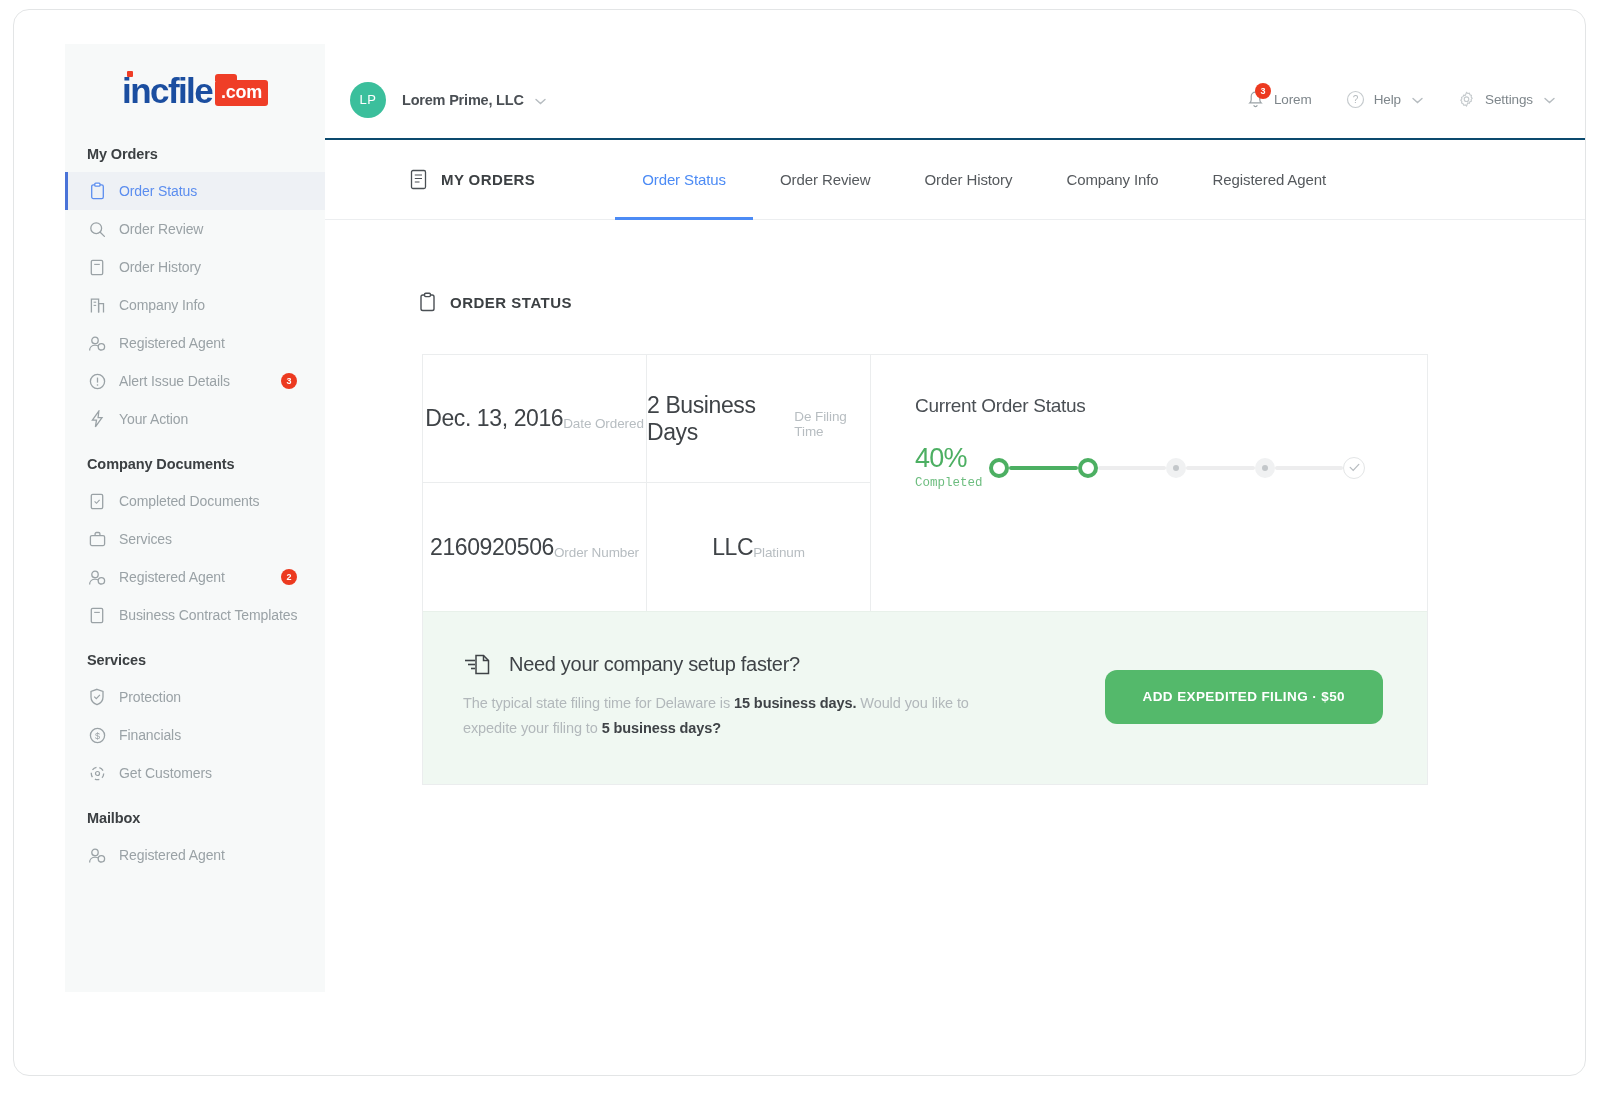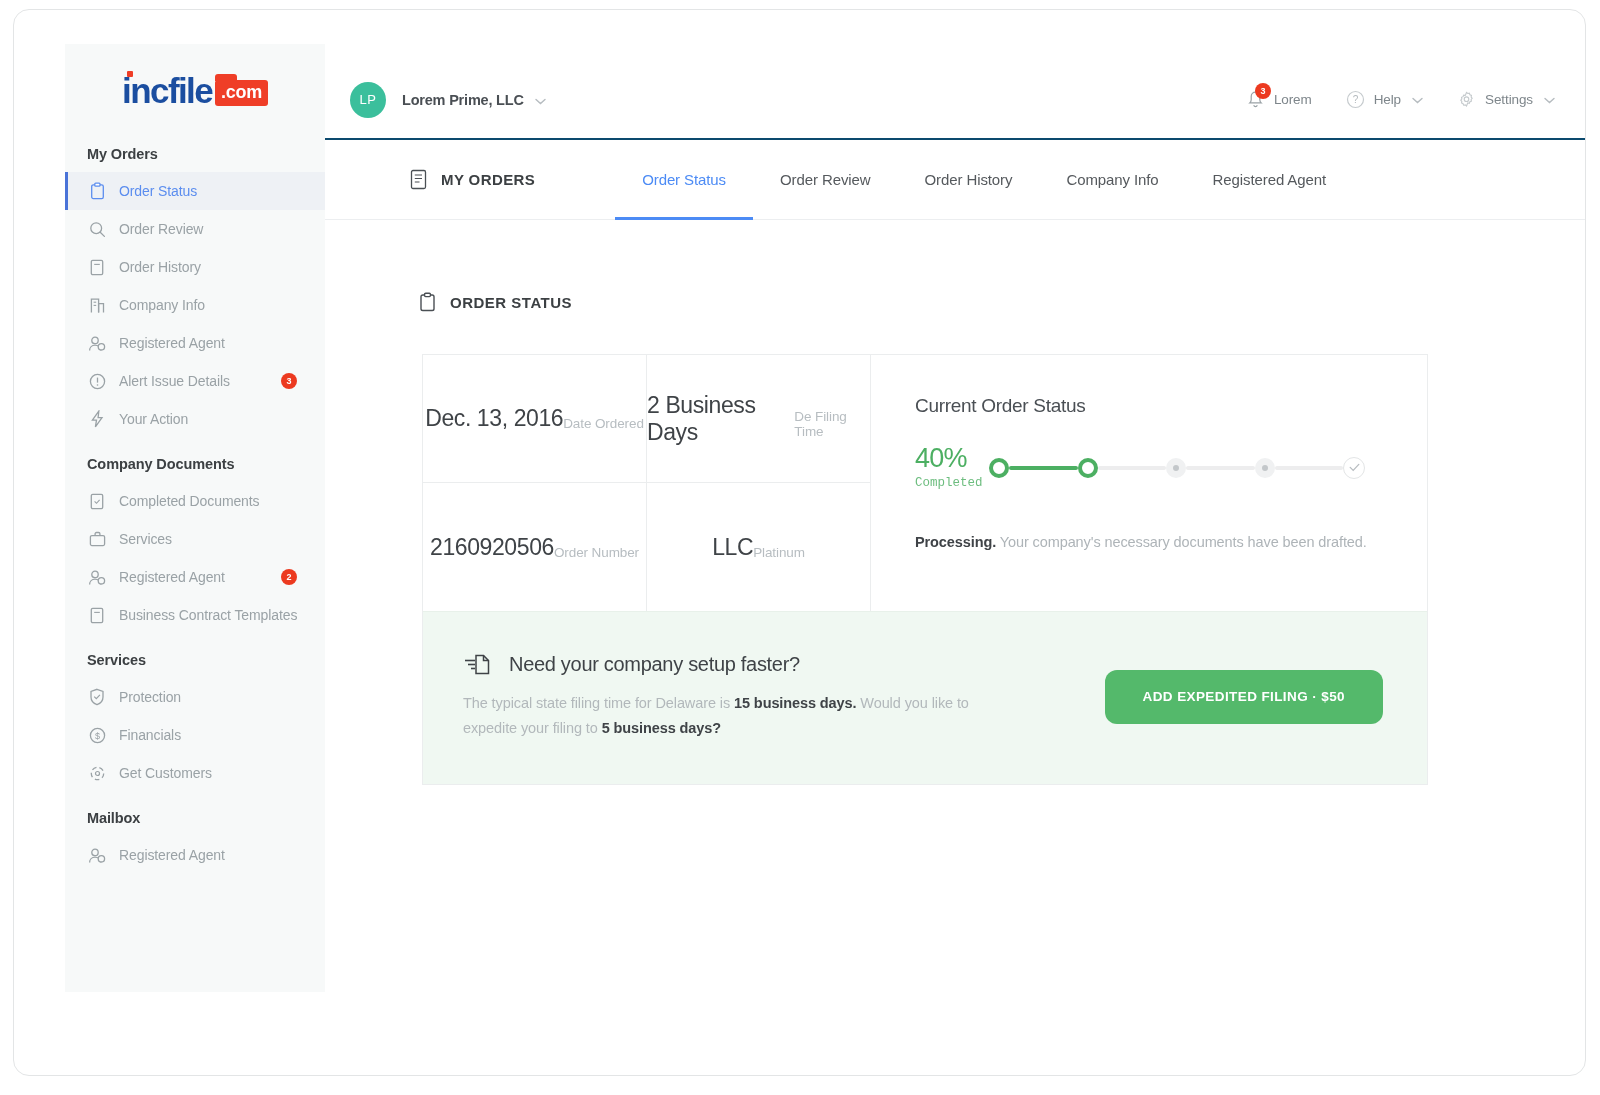--- a/index.html
+++ b/index.html
@@ -543,23 +543,20 @@
                 <div class="seg"></div>
                 <div class="step-node">
                   <span class="node-check">
                     <svg width="11" height="9" viewBox="0 0 11 9">
                       <path d="M1.2 4.4l3 3L9.8 1.4" fill="none" stroke="#b8bdc1" stroke-width="1.3" stroke-linecap="round"></path>
                     </svg>
                   </span>
                 </div>
               </div>
           </div>
-          <div class="status-msg">
-            <b>Processing.</b><span> Your company's necessary documents have been drafted.</span>
-          </div>
         </div>
       </div>
 
       <div id="expedite-banner">
         <div class="banner-left">
           <div class="banner-title-row">
             <span class="bico">
               <svg width="30" height="25" viewBox="0 0 30 25">
                 <path d="M13 3.5h7.5l5 5v13h-12.5z" fill="none" stroke="#3f4347" stroke-width="1.5"></path>
                 <path d="M20.5 3.5v5h5" fill="none" stroke="#3f4347" stroke-width="1.5"></path>

